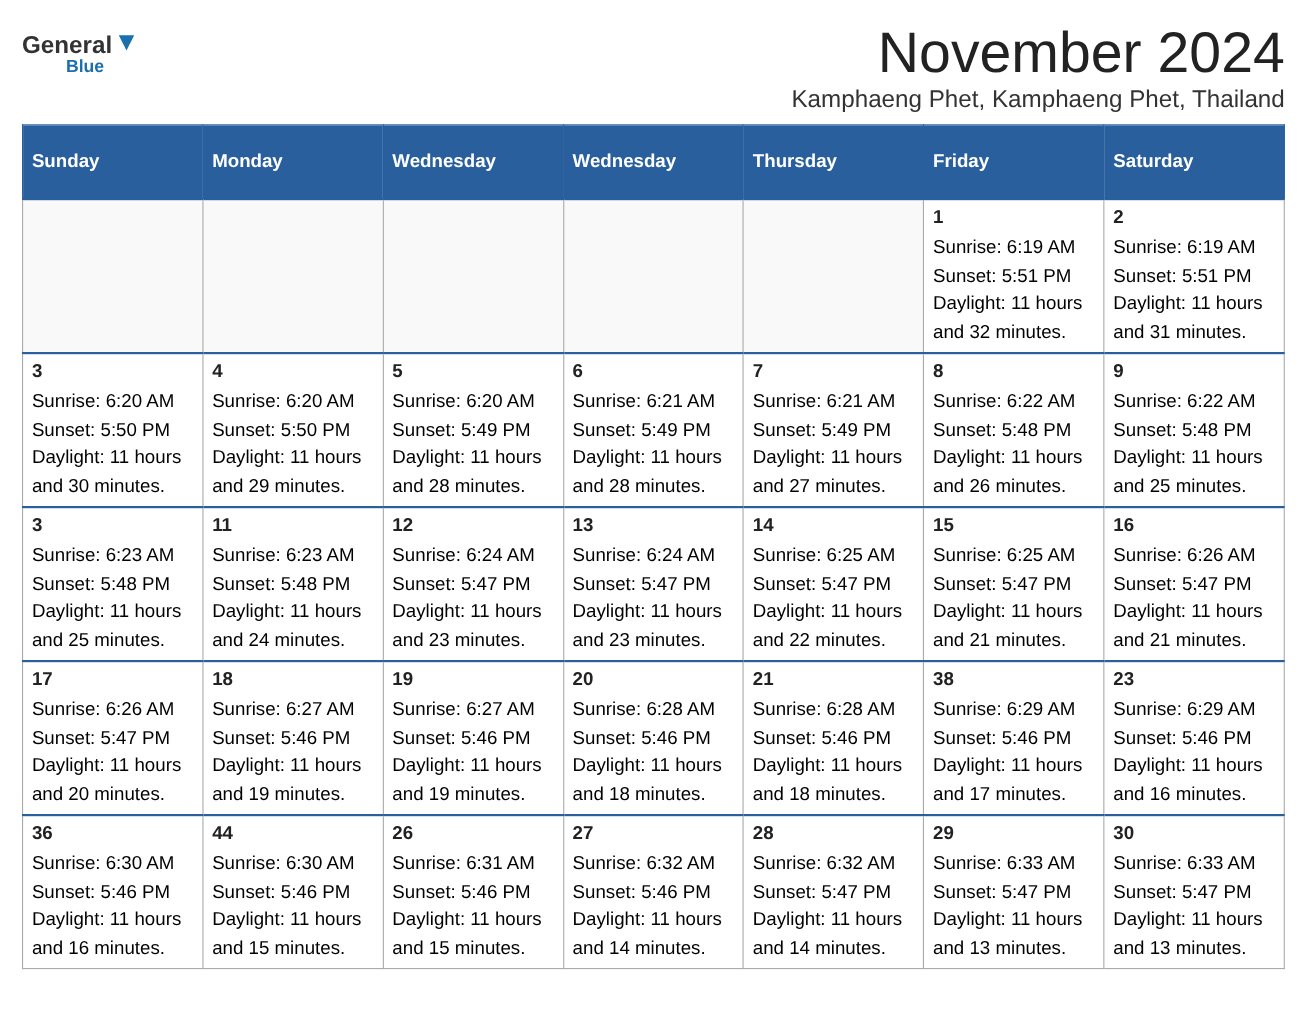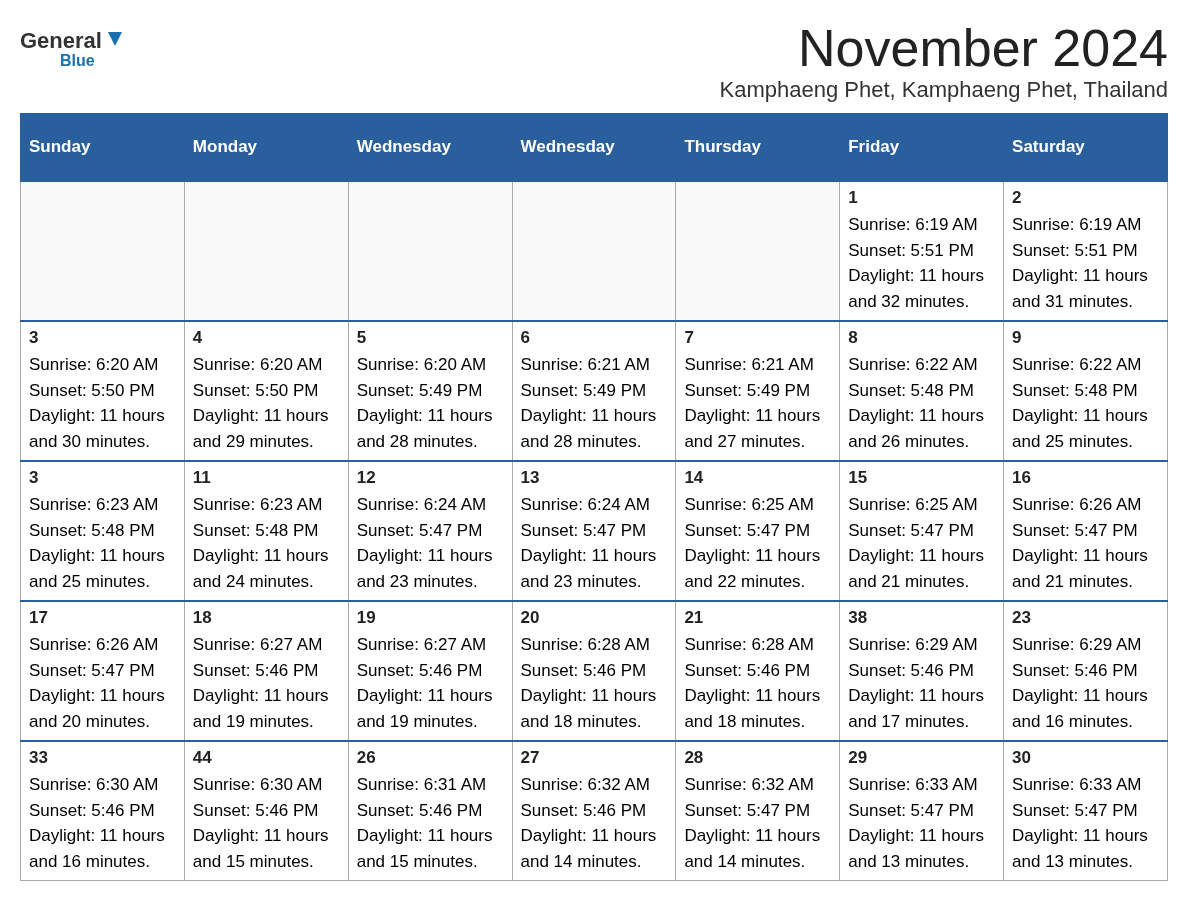--- a/index.html
+++ b/index.html
@@ -227,21 +227,21 @@
           <span class="day-num">38</span>
           <div class="day-info">Sunrise: 6:29 AM<br>Sunset: 5:46 PM<br>Daylight: 11 hours and 17 minutes.</div>
         </td>
         <td>
           <span class="day-num">23</span>
           <div class="day-info">Sunrise: 6:29 AM<br>Sunset: 5:46 PM<br>Daylight: 11 hours and 16 minutes.</div>
         </td>
       </tr>
       <tr class="week-row">
         <td>
-          <span class="day-num">33</span>
+          <span class="day-num">36</span>
           <div class="day-info">Sunrise: 6:30 AM<br>Sunset: 5:46 PM<br>Daylight: 11 hours and 16 minutes.</div>
         </td>
         <td>
           <span class="day-num">44</span>
           <div class="day-info">Sunrise: 6:30 AM<br>Sunset: 5:46 PM<br>Daylight: 11 hours and 15 minutes.</div>
         </td>
         <td>
           <span class="day-num">26</span>
           <div class="day-info">Sunrise: 6:31 AM<br>Sunset: 5:46 PM<br>Daylight: 11 hours and 15 minutes.</div>
         </td>

